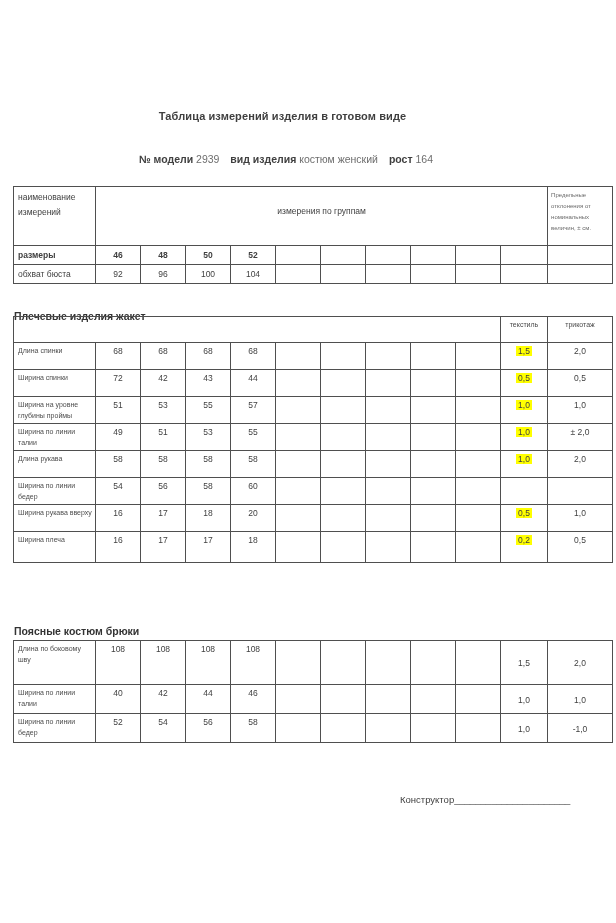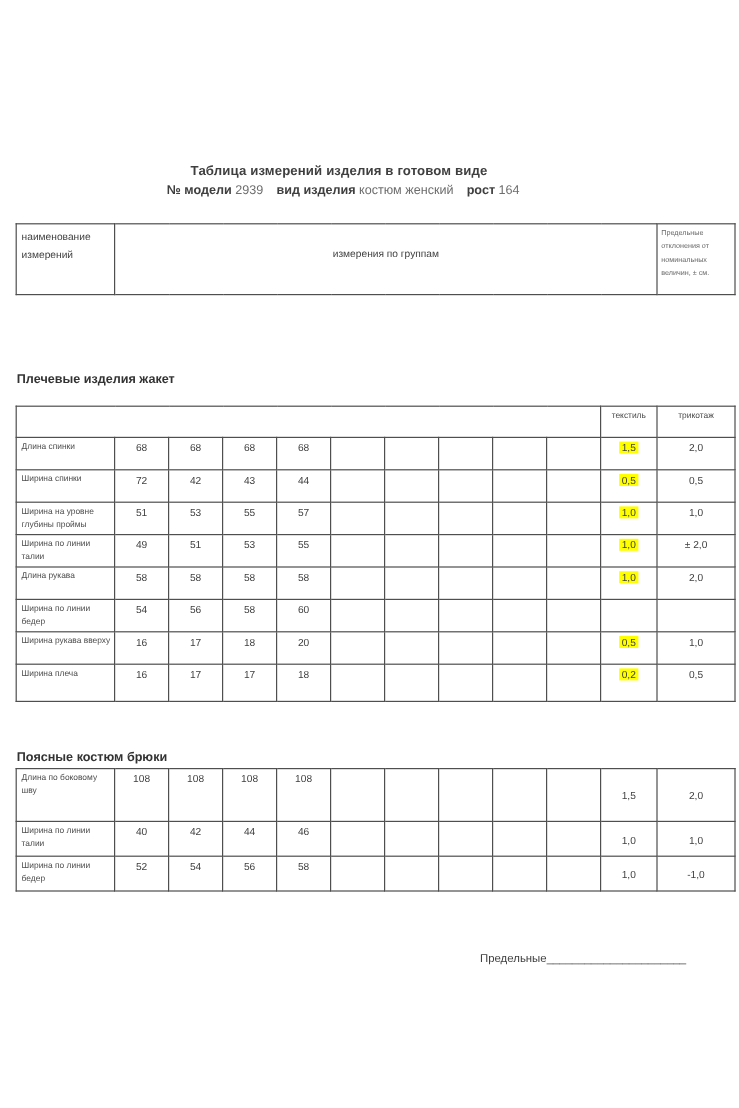--- a/index.html
+++ b/index.html
@@ -4,21 +4,21 @@
 <style>
   * { margin:0; padding:0; box-sizing:border-box; }
   html,body { background:#ffffff; }
   body {
     width:616px; height:923px; position:relative;
     font-family:"Liberation Sans", sans-serif;
     color:#3f3f3f;
     overflow:hidden;
   }
   .title {
-    position:absolute; top:137px; left:0; width:565px;
+    position:absolute; top:110px; left:0; width:565px;
     text-align:center; font-size:11px; font-weight:bold; letter-spacing:0.1px;
   }
   .subtitle {
     position:absolute; top:153px; left:0; width:572px;
     text-align:center; font-size:10.5px;
   }
   .subtitle .lab { font-weight:bold; color:#3f3f3f; }
   .subtitle .val { color:#6e6e6e; }
   .subtitle .seg { margin:0 4px; }
   .sec-title {
@@ -26,21 +26,21 @@
     font-size:10.5px; font-weight:bold; color:#333333;
   }
   #jacket-heading { top:310px; }
   #trousers-heading { top:625px; }
 
   table {
     position:absolute; left:13px;
     border-collapse:collapse; table-layout:fixed; width:599px;
   }
   #sizes-table { top:186px; }
-  #jacket-table { top:338px; }
+  #jacket-table { top:316px; }
   #trousers-table { top:640px; }
 
   td {
     border:1px solid #4f4f4f;
     font-size:8.5px; color:#3f3f3f;
     vertical-align:top; text-align:center;
     padding:2px 2px; overflow:hidden;
   }
   
   tr.r19 td { height:19px; }
@@ -105,20 +105,48 @@
       <col style="width:65px">
   </colgroup>
   <thead>
     <tr class="hdr59">
       <td class="name-hdr">наименование измерений</td>
       <td class="groups-hdr" colspan="10">измерения по группам</td>
       <td class="tol-hdr">Предельные отклонения от номинальных величин, ± см.</td>
     </tr>
   </thead>
   <tbody id="sizes-tbody">
+      <tr class="r19 bold">
+        <td class="lbl">размеры</td>
+        <td>46</td>
+        <td>48</td>
+        <td>50</td>
+        <td>52</td>
+        <td></td>
+        <td></td>
+        <td></td>
+        <td></td>
+        <td></td>
+        <td></td>
+        <td></td>
+      </tr>
+      <tr class="r19">
+        <td class="lbl">обхват бюста</td>
+        <td>92</td>
+        <td>96</td>
+        <td>100</td>
+        <td>104</td>
+        <td></td>
+        <td></td>
+        <td></td>
+        <td></td>
+        <td></td>
+        <td></td>
+        <td></td>
+      </tr>
     </tbody>
 </table>
 
 <div class="sec-title" id="jacket-heading">Плечевые изделия жакет</div>
 
 <table id="jacket-table">
   <colgroup>
     <col style="width:82px">
       <col style="width:45px">
       <col style="width:45px">
@@ -312,14 +340,14 @@
         <td class="vcell"></td>
         <td class="vcell"></td>
         <td class="vcell"></td>
         <td class="vcell vmid">1,0</td>
         <td class="vcell vmid">-1,0</td>
       </tr>
     </tbody>
 </table>
 
 <div class="footer">
-  <span>Предельные</span><span>______________________</span>
+  <span>Конструктор</span><span>______________________</span>
 </div>
 
 </body></html>

